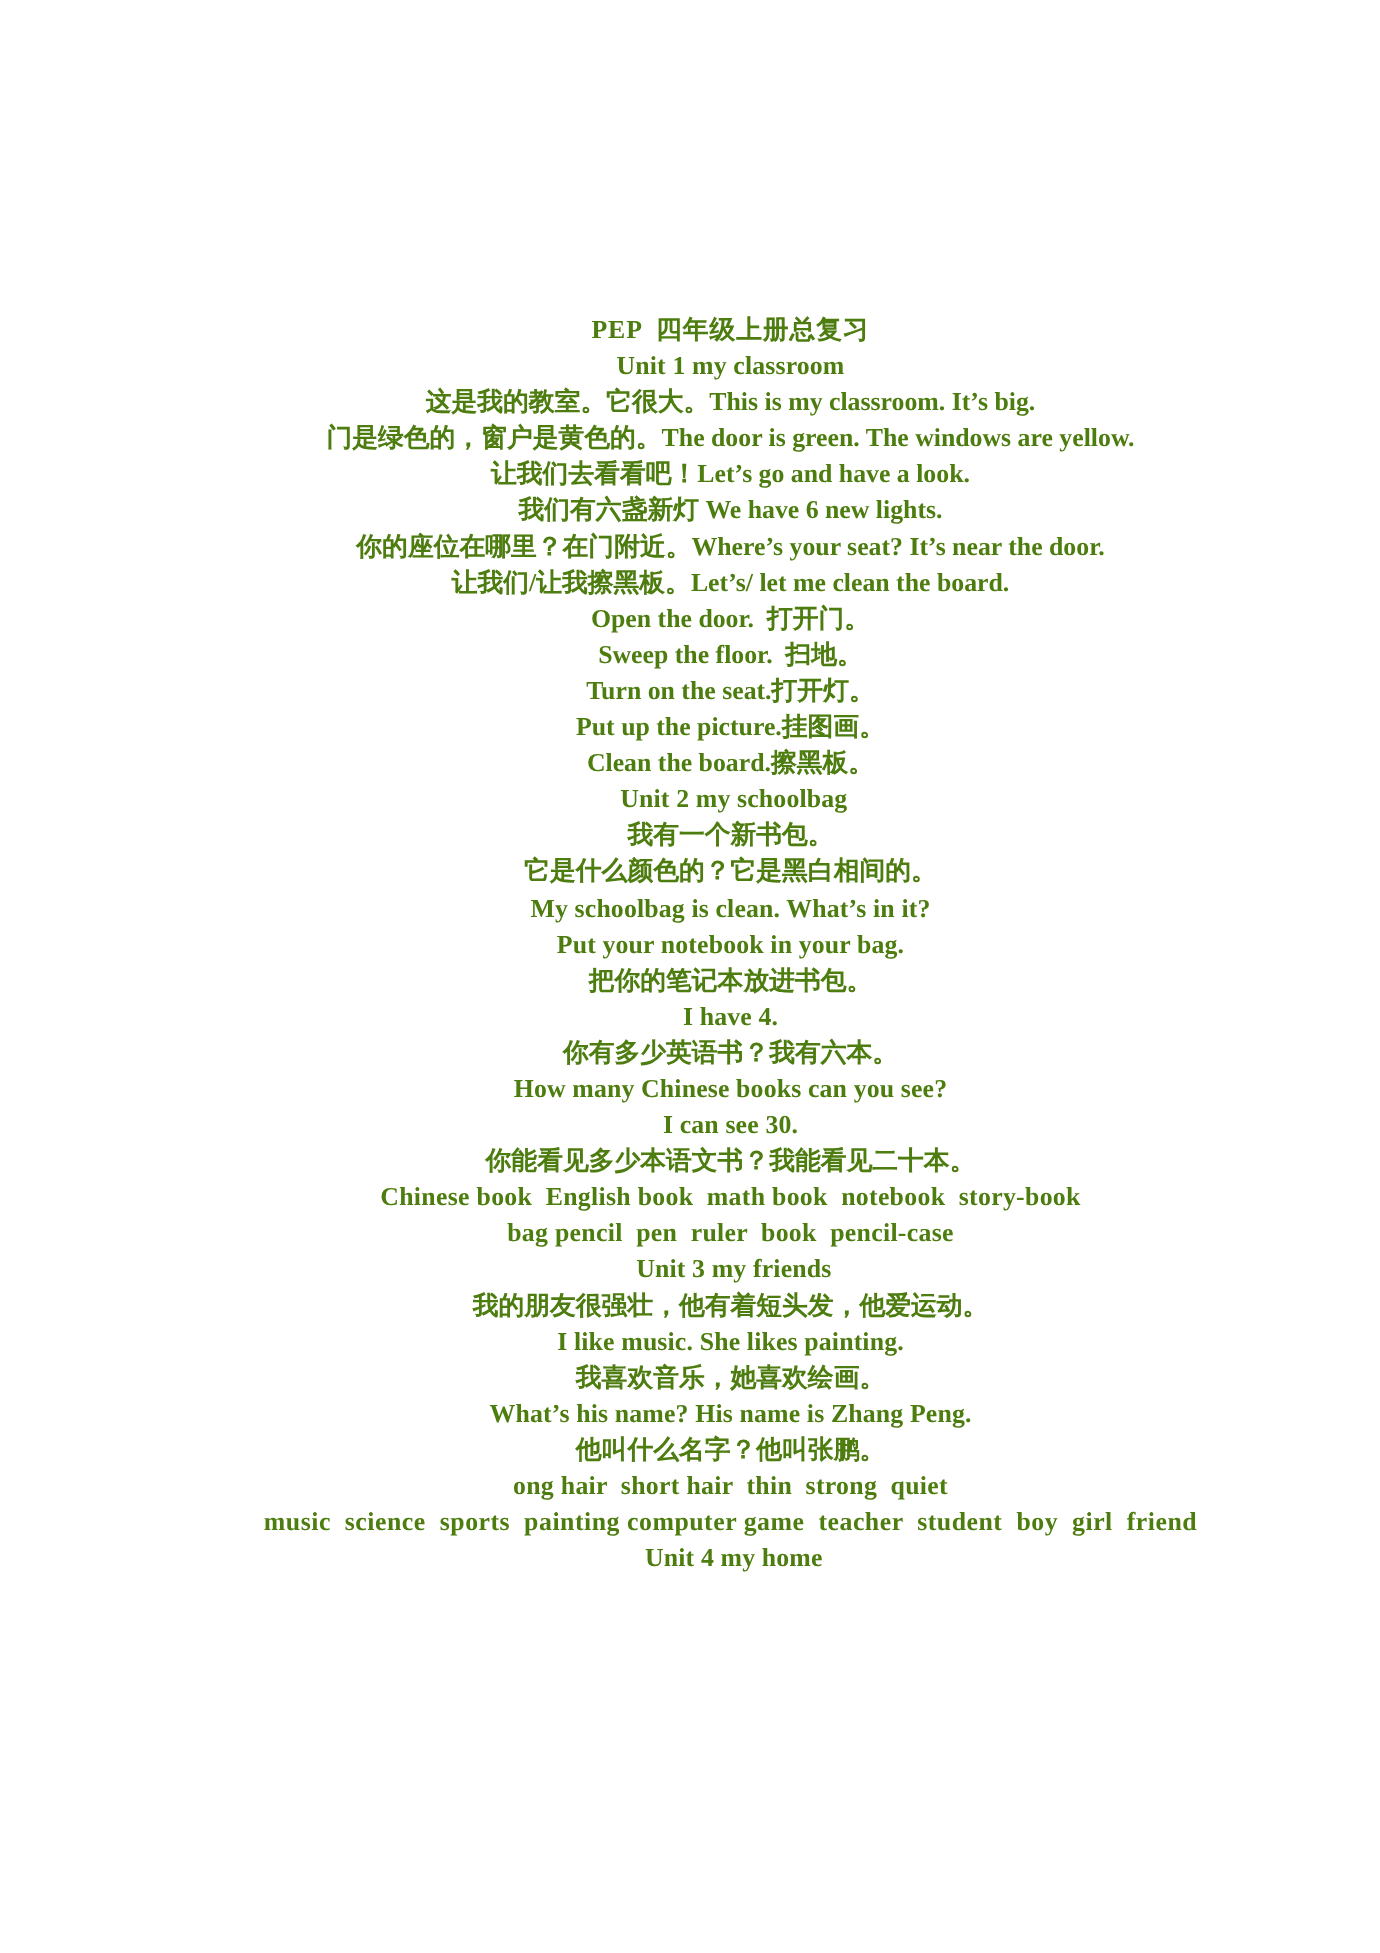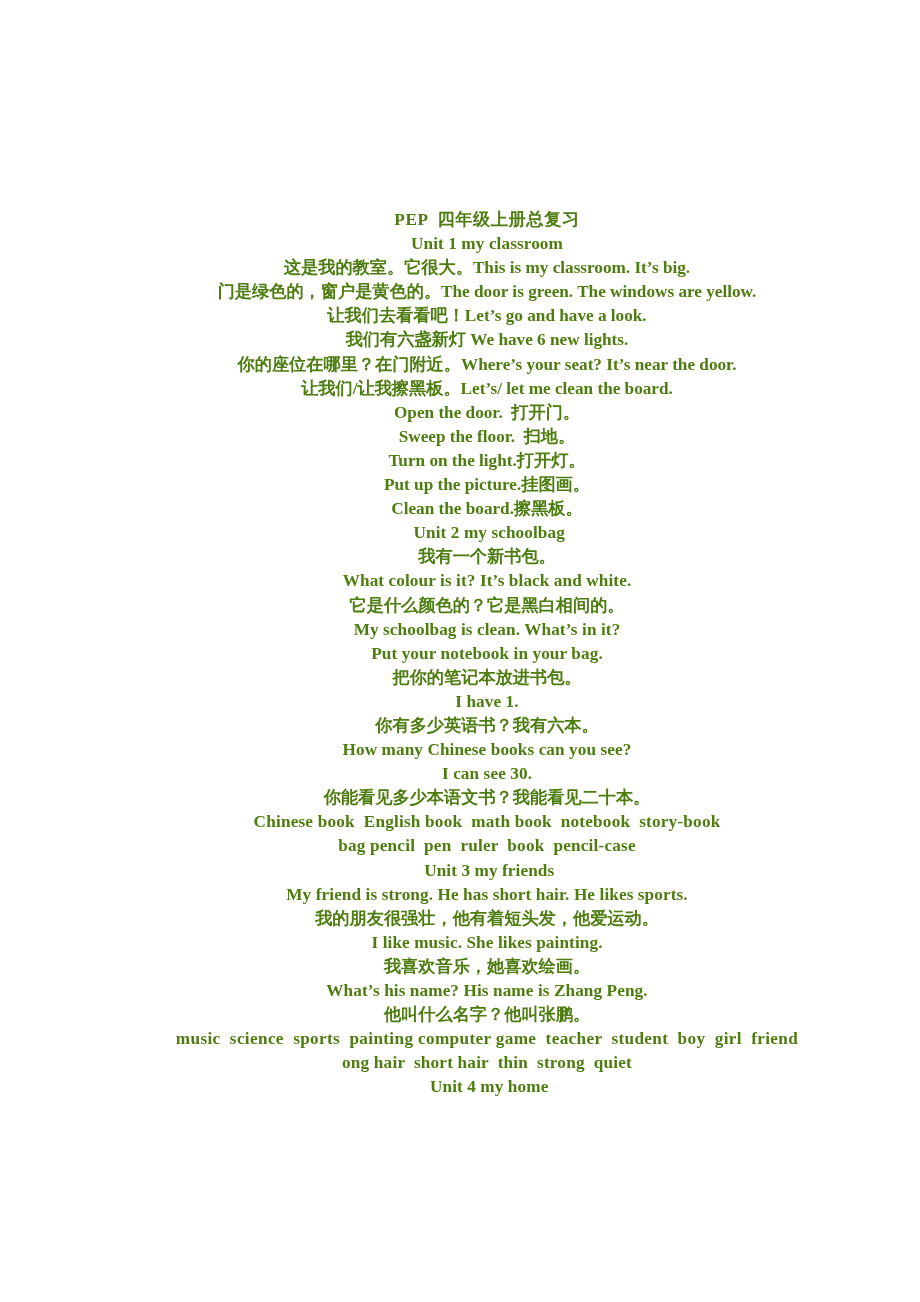--- a/index.html
+++ b/index.html
@@ -72,41 +72,39 @@
   <div class="line header">PEP  四年级上册总复习</div>
       <div class="line">Unit 1 my classroom</div>
       <div class="line cn">这是我的教室。它很大。This is my classroom. It’s big.</div>
       <div class="line cn">门是绿色的，窗户是黄色的。The door is green. The windows are yellow.</div>
       <div class="line cn">让我们去看看吧！Let’s go and have a look.</div>
       <div class="line cn">我们有六盏新灯 We have 6 new lights.</div>
       <div class="line cn">你的座位在哪里？在门附近。Where’s your seat? It’s near the door.</div>
       <div class="line cn">让我们/让我擦黑板。Let’s/ let me clean the board.</div>
       <div class="line cn">Open the door.  打开门。</div>
       <div class="line cn">Sweep the floor.  扫地。</div>
-      <div class="line cn">Turn on the light.打开灯。</div>
+      <div class="line cn">Turn on the seat.打开灯。</div>
       <div class="line cn">Put up the picture.挂图画。</div>
       <div class="line cn">Clean the board.擦黑板。</div>
       <div class="line"> Unit 2 my schoolbag</div>
       <div class="line cn">我有一个新书包。</div>
-      <div class="line">What colour is it? It’s black and white.</div>
       <div class="line cn">它是什么颜色的？它是黑白相间的。</div>
       <div class="line">My schoolbag is clean. What’s in it?</div>
       <div class="line">Put your notebook in your bag.</div>
       <div class="line cn">把你的笔记本放进书包。</div>
-      <div class="line">I have 1.</div>
+      <div class="line">I have 4.</div>
       <div class="line cn">你有多少英语书？我有六本。</div>
       <div class="line">How many Chinese books can you see?</div>
       <div class="line">I can see 30.</div>
       <div class="line cn">你能看见多少本语文书？我能看见二十本。</div>
       <div class="line vocab">Chinese book  English book  math book  notebook  story-book</div>
       <div class="line vocab">bag pencil  pen  ruler  book  pencil-case</div>
       <div class="line"> Unit 3 my friends</div>
-      <div class="line">My friend is strong. He has short hair. He likes sports.</div>
       <div class="line cn">我的朋友很强壮，他有着短头发，他爱运动。</div>
       <div class="line">I like music. She likes painting.</div>
       <div class="line cn">我喜欢音乐，她喜欢绘画。</div>
       <div class="line">What’s his name? His name is Zhang Peng.</div>
       <div class="line cn">他叫什么名字？他叫张鹏。</div>
+      <div class="line vocab">ong hair  short hair  thin  strong  quiet</div>
       <div class="line vocab-wide">music  science  sports  painting computer game  teacher  student  boy  girl  friend</div>
-      <div class="line vocab">ong hair  short hair  thin  strong  quiet</div>
       <div class="line"> Unit 4 my home</div>
     </div>
 </div>
 
 </body></html>

